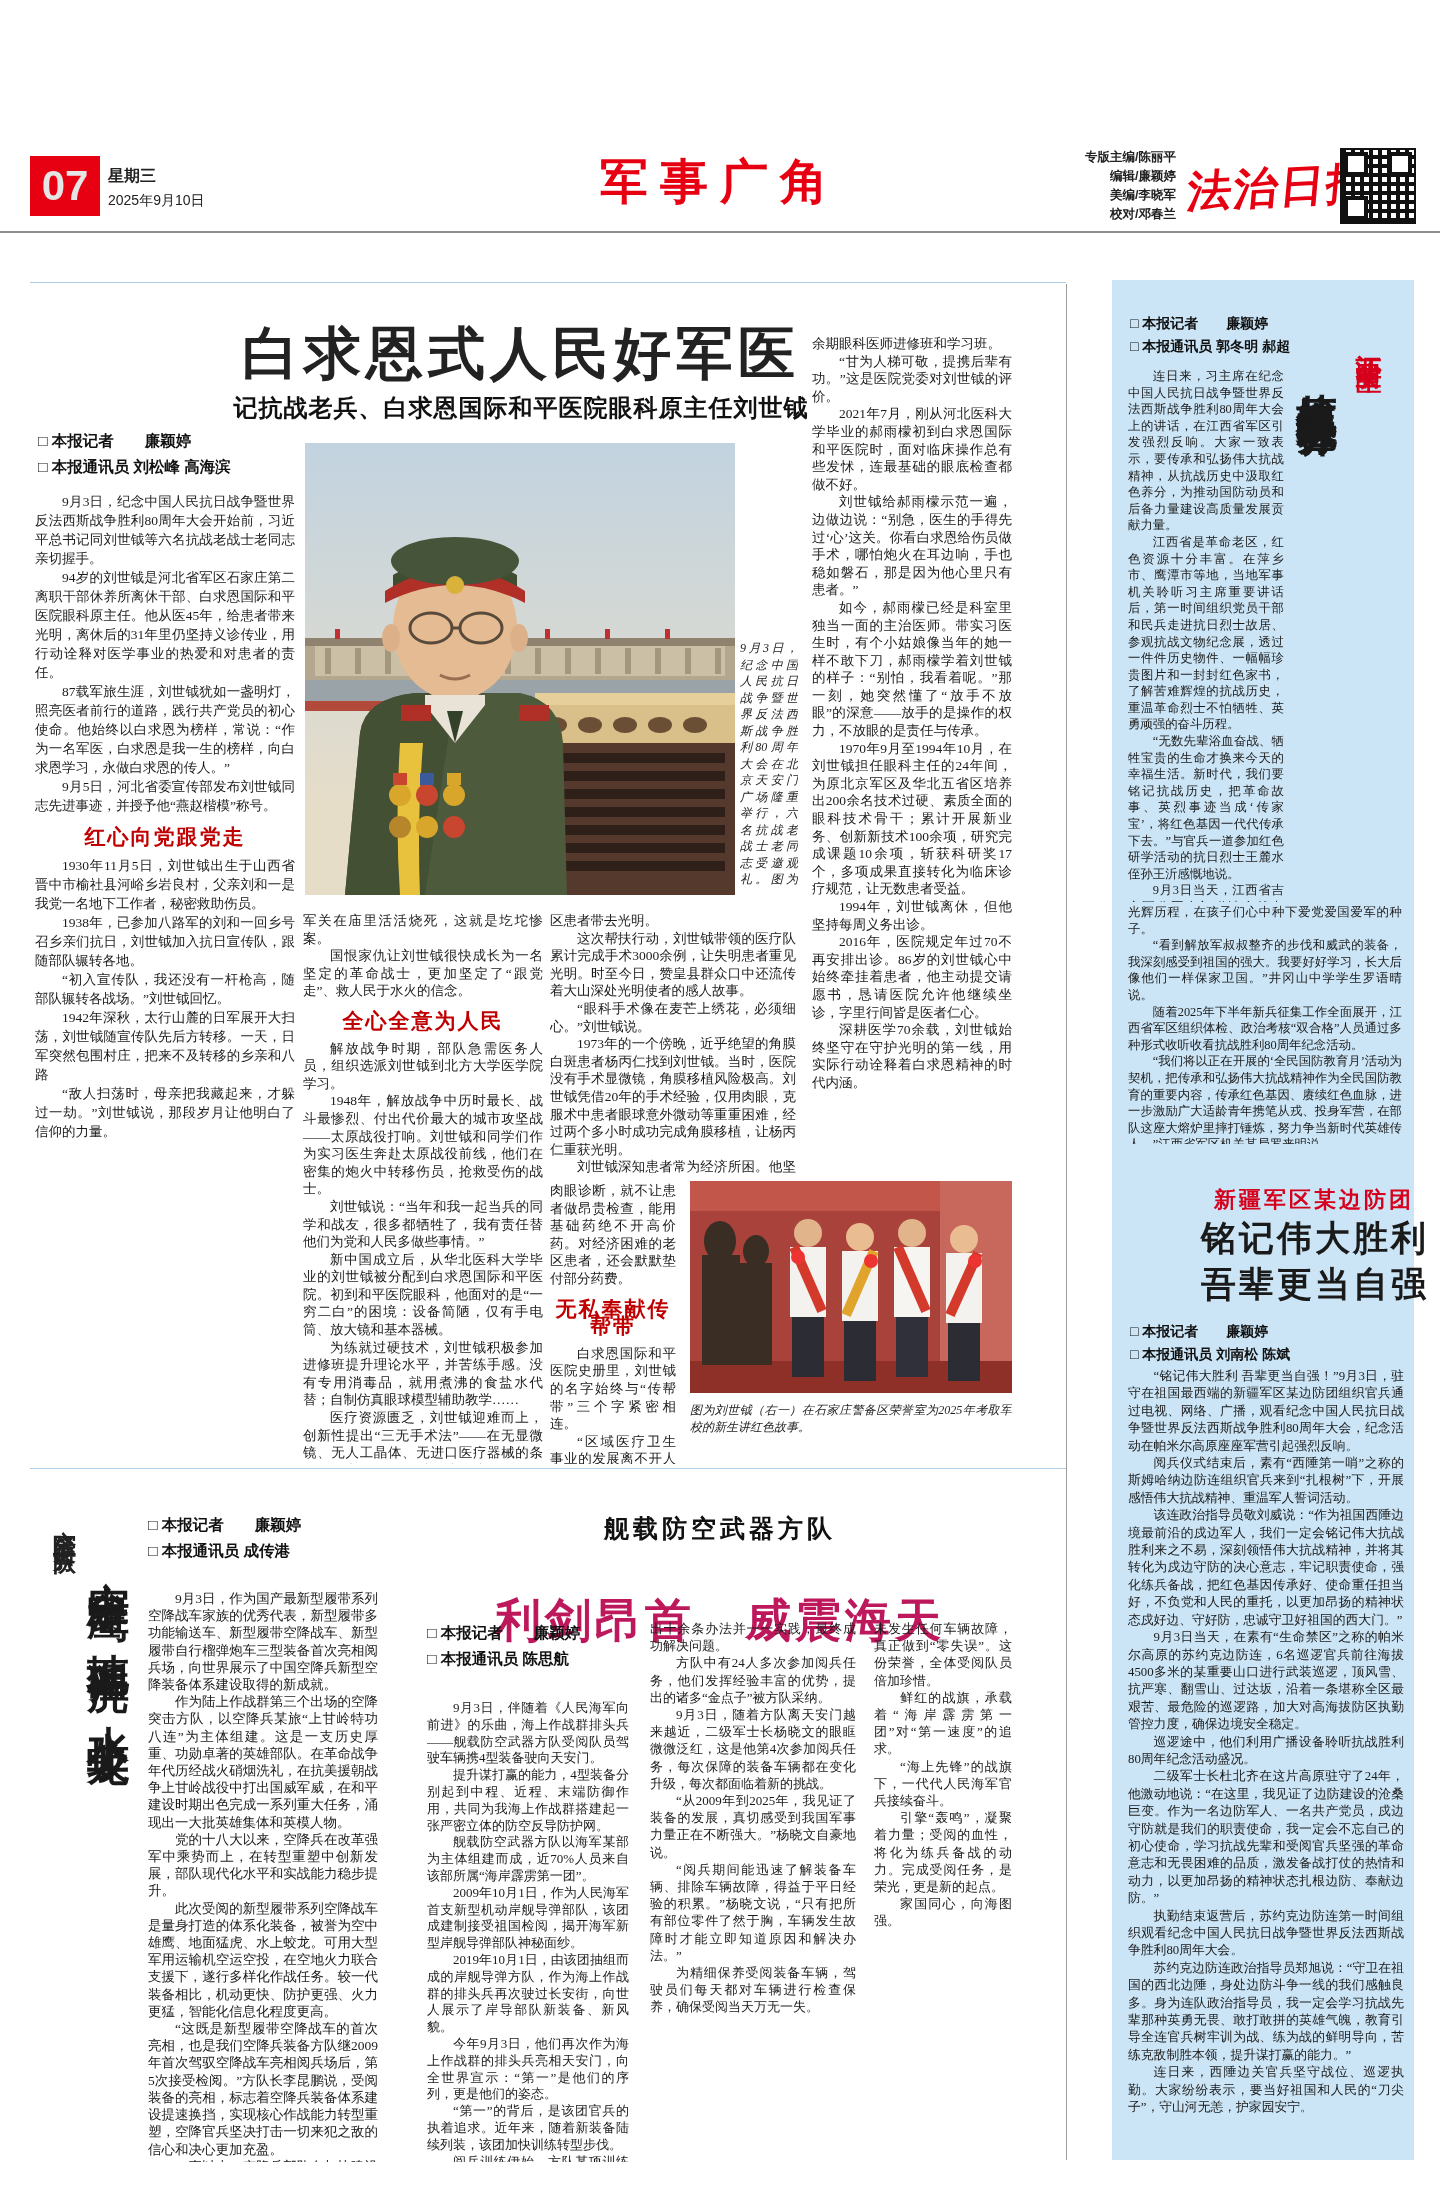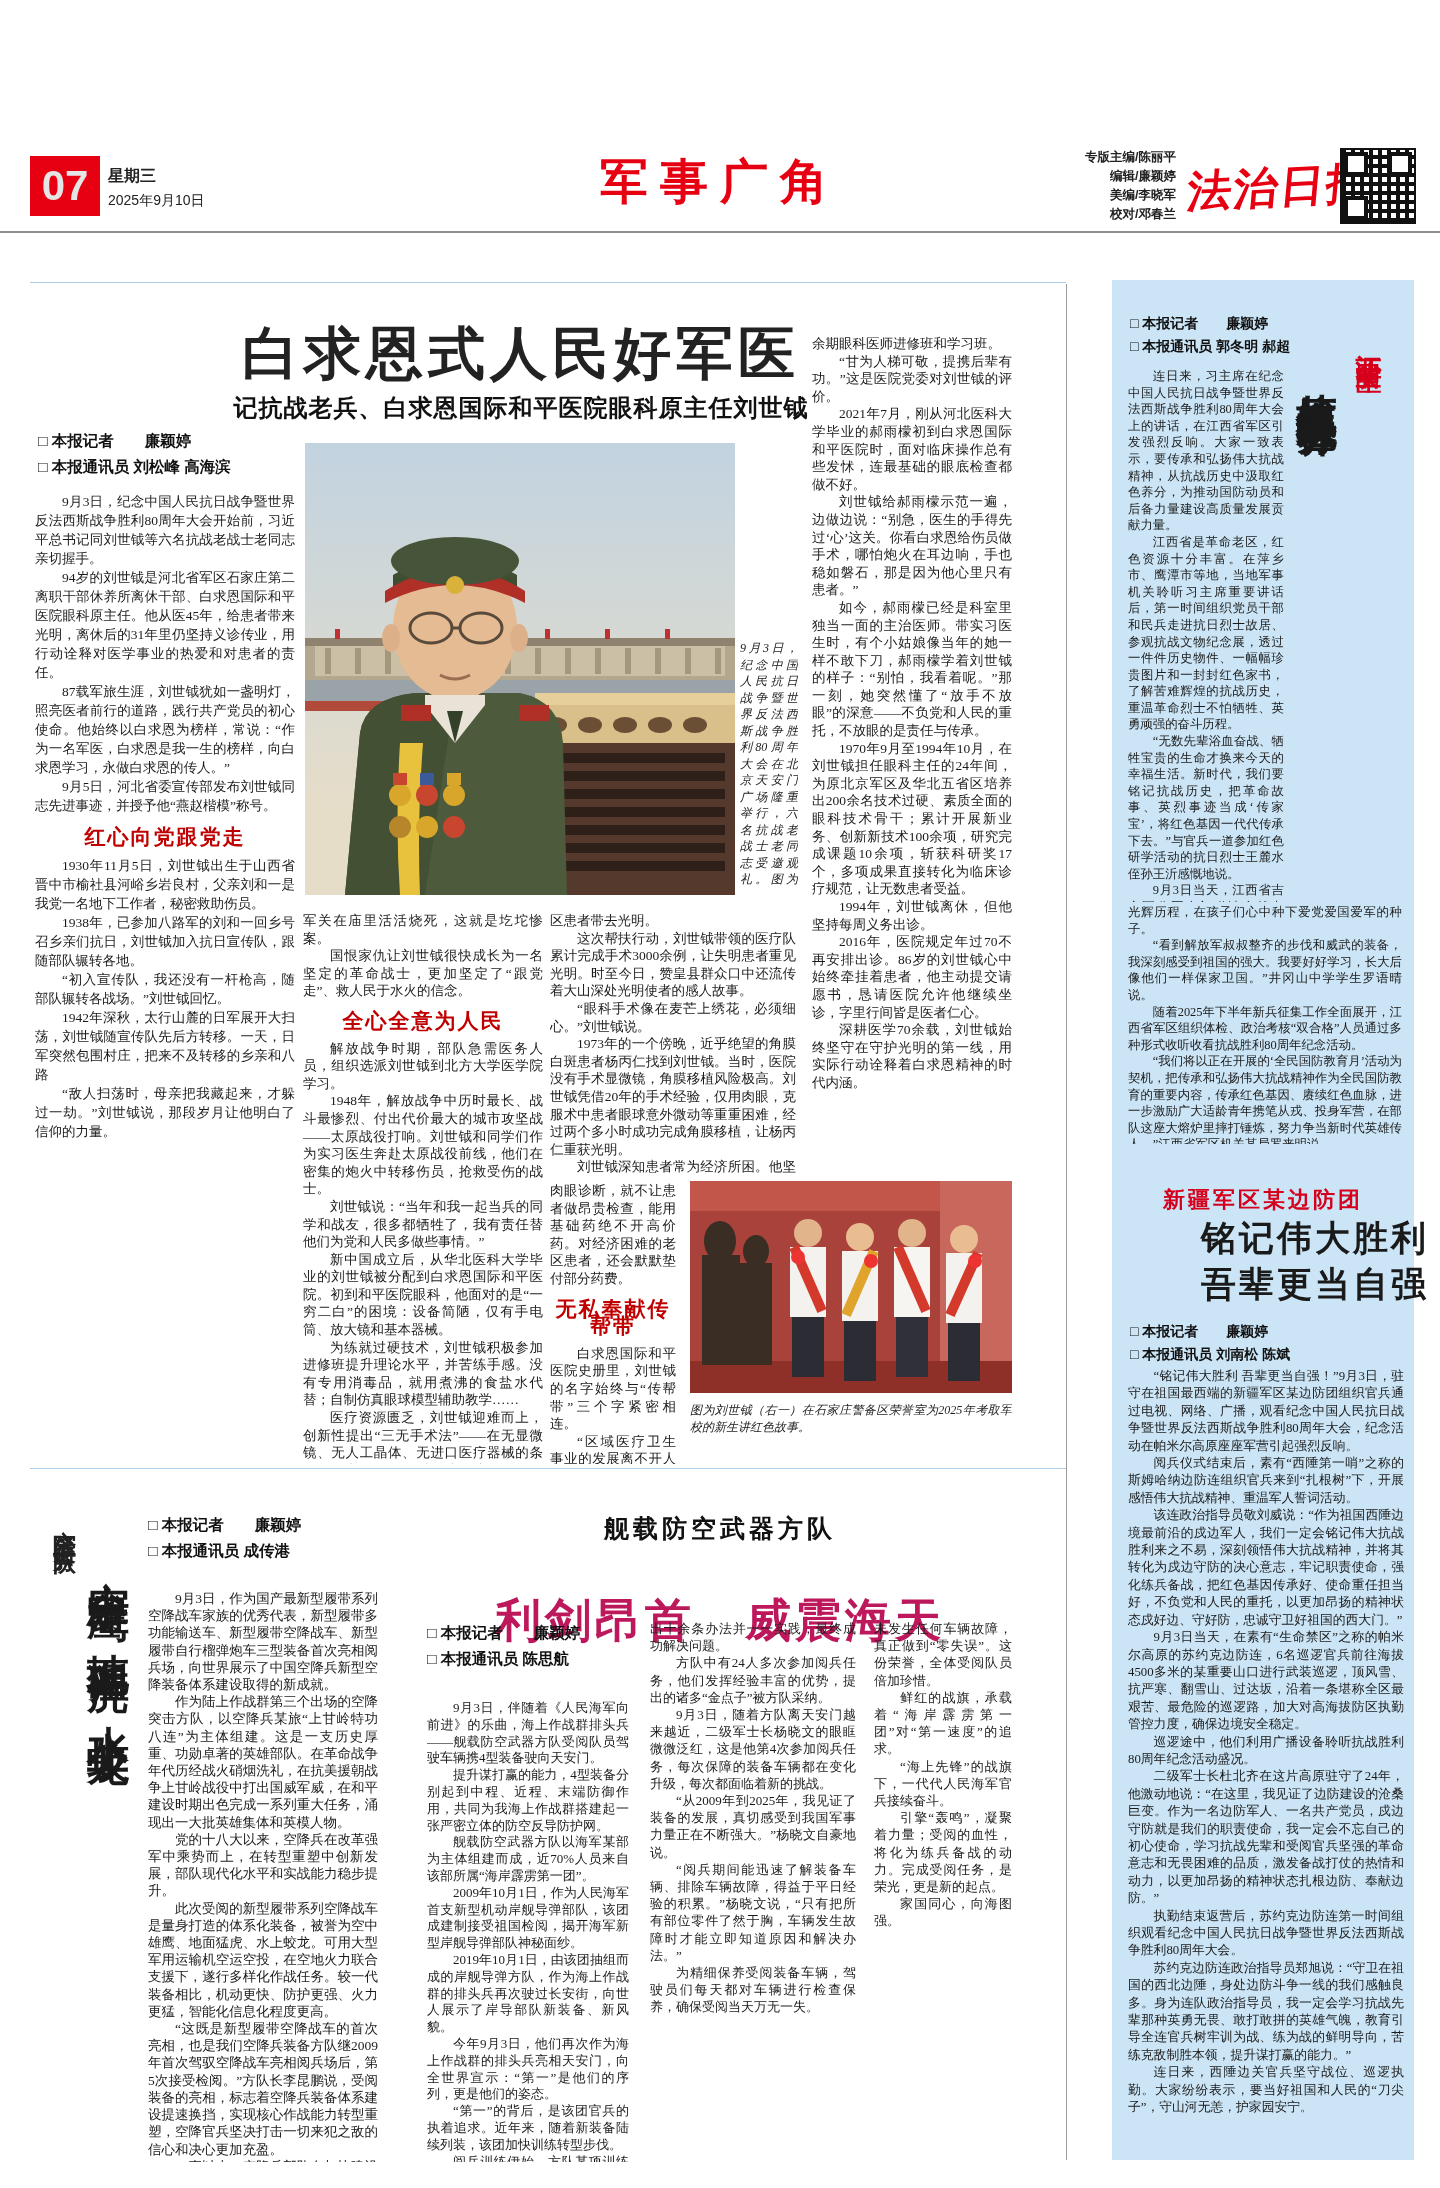--- a/index.html
+++ b/index.html
@@ -47,21 +47,21 @@
             text-align:center;letter-spacing:4px;margin-top:45px;}
   
   .bluebox{background:#cbe5f6;}
   .rail-byline{font-family:"Liberation Sans",sans-serif;font-weight:bold;font-size:14px;color:#111;line-height:23px;}
   .rail-text{font-size:12.4px;line-height:16.6px;text-align:justify;overflow:hidden;}
   .rail-text p{margin:0;text-indent:2em;}
   .rail-text p.noind{text-indent:0;}
   .rail-eyebrow-v{font-family:"Liberation Sans",sans-serif;font-weight:bold;font-size:26px;color:#d6001c;letter-spacing:4px;}
   .rail-title-v{font-family:"Liberation Sans",sans-serif;font-weight:900;font-size:41px;color:#1a1a1a;letter-spacing:2px;}
   .rail-eyebrow2{font-family:"Liberation Sans",sans-serif;font-weight:bold;font-size:22px;color:#d6001c;
-            text-align:center;letter-spacing:3px;}
+            text-align:right;letter-spacing:3px;}
   .rail-title2{font-family:"Liberation Sans",sans-serif;font-weight:900;font-size:35px;color:#1a1a1a;
             text-align:center;letter-spacing:3px;line-height:46px;}
 </style>
 </head>
 <body>
 
 <div id="page">
 
   <div class="abs pageno" style="left:30px;top:156px;width:70px;height:60px;">07</div>
   <div class="abs weekday" style="left:108px;top:166px;">星期三</div>
@@ -228,21 +228,21 @@
       <div class="subhead">无私奉献传帮带</div>
       <p>白求恩国际和平医院史册里，刘世钺的名字始终与“传帮带”三个字紧密相连。</p>
       <p>“区域医疗卫生事业的发展离不开人才支撑，人才队伍的建设很重要。”刘世钺说，他不仅在科室里承担着教学任务，还策划并开办10</p>
     </div>
 
   <div class="abs coltext" style="left:812px;top:335px;width:200px;height:842px;">
       <p class="noind">余期眼科医师进修班和学习班。</p>
       <p>“甘为人梯可敬，提携后辈有功。”这是医院党委对刘世钺的评价。</p>
       <p>2021年7月，刚从河北医科大学毕业的郝雨檬初到白求恩国际和平医院时，面对临床操作总有些发怵，连最基础的眼底检查都做不好。</p>
       <p>刘世钺给郝雨檬示范一遍，边做边说：“别急，医生的手得先过‘心’这关。你看白求恩给伤员做手术，哪怕炮火在耳边响，手也稳如磐石，那是因为他心里只有患者。”</p>
-      <p>如今，郝雨檬已经是科室里独当一面的主治医师。带实习医生时，有个小姑娘像当年的她一样不敢下刀，郝雨檬学着刘世钺的样子：“别怕，我看着呢。”那一刻，她突然懂了“放手不放眼”的深意——不负党和人民的重托，不放眼的是责任与传承。</p>
+      <p>如今，郝雨檬已经是科室里独当一面的主治医师。带实习医生时，有个小姑娘像当年的她一样不敢下刀，郝雨檬学着刘世钺的样子：“别怕，我看着呢。”那一刻，她突然懂了“放手不放眼”的深意——放手的是操作的权力，不放眼的是责任与传承。</p>
       <p>1970年9月至1994年10月，在刘世钺担任眼科主任的24年间，为原北京军区及华北五省区培养出200余名技术过硬、素质全面的眼科技术骨干；累计开展新业务、创新新技术100余项，研究完成课题10余项，斩获科研奖17个，多项成果直接转化为临床诊疗规范，让无数患者受益。</p>
       <p>1994年，刘世钺离休，但他坚持每周义务出诊。</p>
       <p>2016年，医院规定年过70不再安排出诊。86岁的刘世钺心中始终牵挂着患者，他主动提交请愿书，恳请医院允许他继续坐诊，字里行间皆是医者仁心。</p>
       <p>深耕医学70余载，刘世钺始终坚守在守护光明的第一线，用实际行动诠释着白求恩精神的时代内涵。</p>
     </div>
 
   <div class="abs" style="left:690px;top:1181px;width:322px;height:212px;">
     <svg width="322" height="212" viewBox="0 0 322 212">
       <rect width="322" height="212" fill="#a8423a"></rect>
       <rect x="0" y="0" width="322" height="30" fill="#c2564a"></rect>

